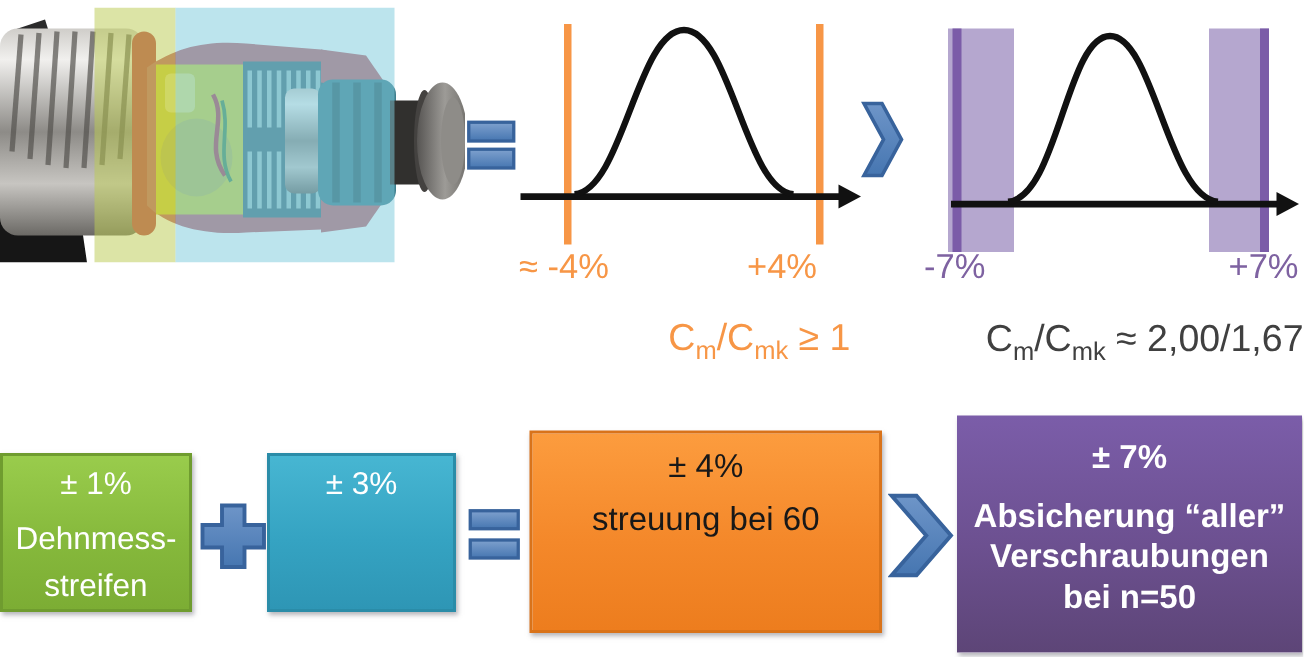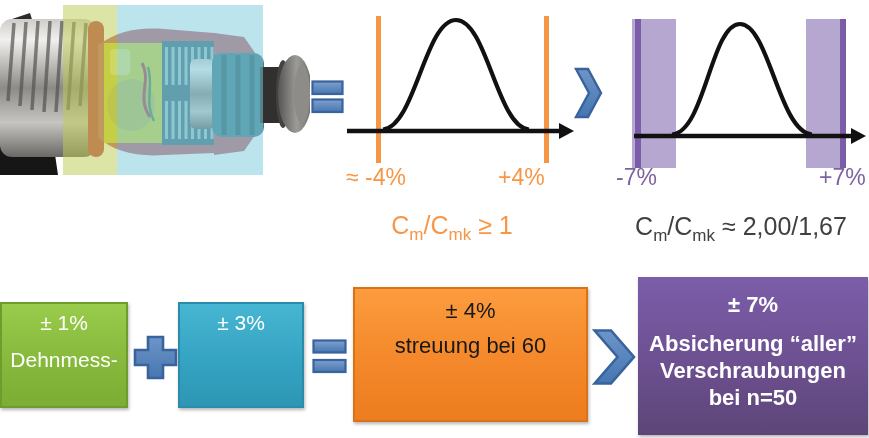--- a/index.html
+++ b/index.html
@@ -4,21 +4,21 @@
 <style>
   html,body{margin:0;padding:0;background:#fff;}
   .canvas{position:relative;width:869px;height:438px;background:#ffffff;
           font-family:"Liberation Sans",sans-serif;overflow:hidden;}
   .abs{position:absolute;}
 
   
   .lbl{position:absolute;font-size:23px;white-space:nowrap;}
   .lbl.orange{color:#F79646;}
   .lbl.purple{color:#7E62A1;}
-  .caption{position:absolute;font-size:25px;text-align:center;white-space:nowrap;}
+  .caption{position:absolute;font-size:25px;text-align:right;white-space:nowrap;}
   .caption.orange{color:#F79646;}
   .caption.purple{color:#404040;}
   .caption sub{font-size:0.68em;}
 
   
   .box{position:absolute;text-align:center;color:#fff;
        box-shadow:1px 2px 3px rgba(110,110,120,0.5);box-sizing:border-box;}
   .box .bline{white-space:nowrap;}
   .box-green{left:0px;top:302px;width:128px;height:106px;
              background:linear-gradient(180deg,#99CC4C 0%,#86B93C 55%,#7CAD34 100%);
@@ -155,20 +155,21 @@
     <polygon points="238,120 253,128 238,136" fill="#111"></polygon>
     <path d="M59,126.5 C92,124 98,16 127,16 C156,16 166,124 199,126.5" stroke="#111" stroke-width="4.2" fill="none"></path>
   </svg>
   <div class="lbl purple" style="left:616px;top:164px">-7%</div>
   <div class="lbl purple" style="left:819px;top:164px">+7%</div>
   <div class="caption purple" style="left:613px;top:212px;width:256px"><span>C</span><sub>m</sub><span>/C</span><sub>mk</sub><span> ≈ 2,00/1,67</span></div>
 
   <div class="box box-green">
     <div class="bline bvalue">± 1%</div>
     <div class="bline">Dehnmess-</div>
+    <div class="bline">streifen</div>
   </div>
 
   <svg class="abs" style="left:133px;top:335px" width="45" height="45" viewBox="0 0 45 45">
     <defs>
         <linearGradient id="gb3" x1="0" y1="0" x2="0" y2="1">
       <stop offset="0" stop-color="#6E95C8"></stop>
           <stop offset="1" stop-color="#4676B1"></stop>
         </linearGradient>
       </defs>
     <path d="M15,2 H30 V15 H43 V30 H30 V43 H15 V30 H2 V15 H15 Z" fill="url(#gb3)" stroke="#38639C" stroke-width="2.6"></path>

